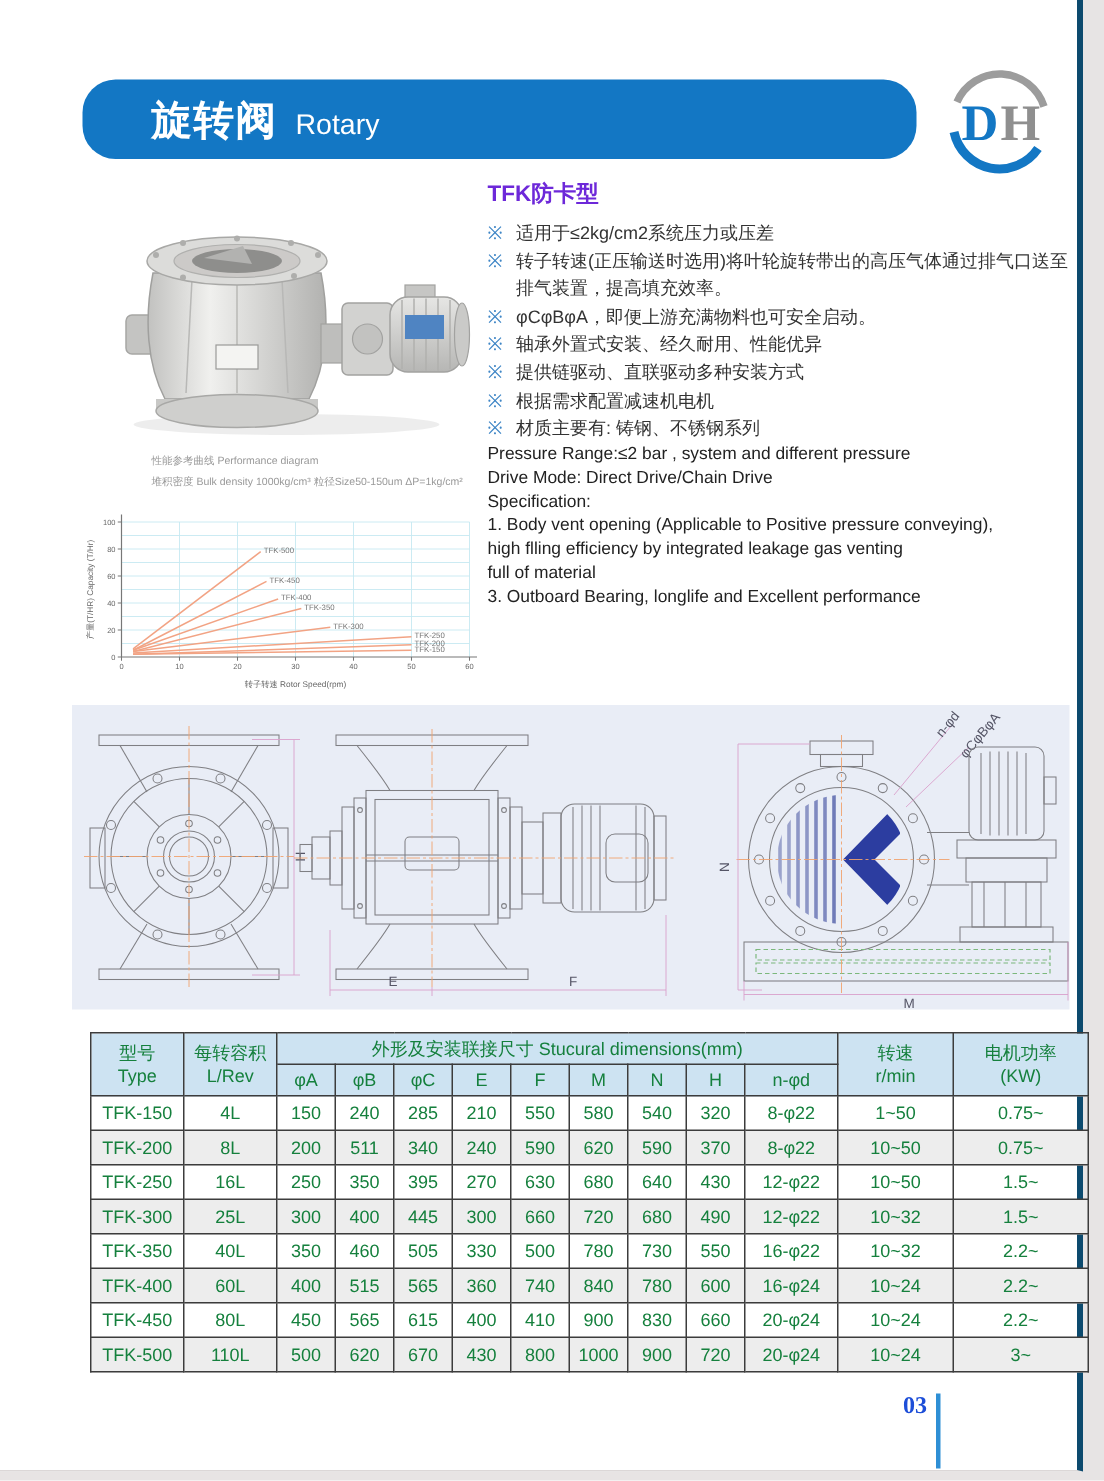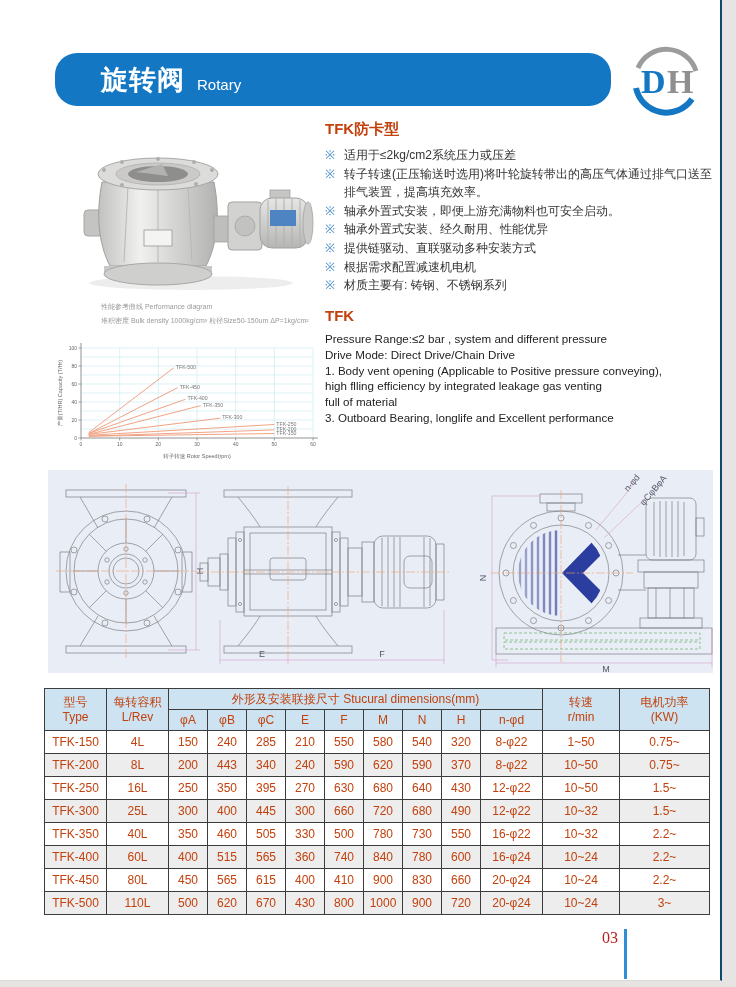--- a/index.html
+++ b/index.html
@@ -1,48 +1,48 @@
 <!DOCTYPE html>
 <html><head>
 <meta charset="utf-8">
 <style>
 *{box-sizing:border-box;margin:0;padding:0}
 html,body{width:736px;height:987px}
 body{background:#e7e4e4;font-family:"Liberation Sans",sans-serif;position:relative;overflow:hidden}
-.page{position:absolute;left:0;top:0;width:722px;height:981px;background:#fff;border-right:2px solid #0c4a6e;border-bottom:1px solid #dbd7d7}
+.page{position:absolute;left:0;top:0;width:722px;height:981px;background:#fff;border-right:4px solid #0c4a6e;border-bottom:1px solid #dbd7d7}
 .banner{position:absolute;left:55px;top:53px;width:556px;height:53px;background:#1377c4;border-radius:22px;display:flex;align-items:center;padding-left:46px;color:#fff}
 .banner-zh{font-size:27px;font-weight:bold;letter-spacing:1px}
-.banner-en{font-size:15px;margin-left:12px;margin-top:9px}
+.banner-en{font-size:19px;margin-left:12px;margin-top:9px}
 .logo{position:absolute;left:615px;top:38px;width:104px;height:82px}
 .photo{position:absolute;left:66px;top:138px;width:252px;height:158px}
 .right-col{position:absolute;left:325px;top:120px;width:390px}
-.sec-heading{font-size:15px;font-weight:bold;color:#c2410c;margin-bottom:7px}
+.sec-heading{font-size:15px;font-weight:bold;color:#6d28d9;margin-bottom:7px}
 .feature-row{display:flex;font-size:12px;color:#333;line-height:1.55}
 .feature-bullet{color:#3f86c6;width:19px;flex:0 0 19px}
 .tfk-heading{margin-top:12px}
 .spec-line{font-size:11.6px;color:#222;line-height:1.37;white-space:nowrap}
 .chart-block{position:absolute;left:55px;top:302px;width:272px}
 .chart-title,.chart-subtitle{font-size:7px;color:#999;margin-left:46px;white-space:nowrap}
 .chart-subtitle{margin-top:4px}
 #chart-svg{margin-top:6px;display:block}
 .panel{position:absolute;left:48px;top:470px;width:665px;height:203px;background:#e9edf6}
 .ln{stroke:#7f7f83;fill:none;stroke-width:.7}
 .cl{stroke:#f0a36e;stroke-width:.6;stroke-dasharray:9 2 2 2;fill:none}
 .dim{stroke:#d9a0cc;stroke-width:.6;fill:none}
 .grn{stroke:#7cb87c;stroke-width:.8;fill:none;stroke-dasharray:3 2}
 .dlabel{font-size:9px;fill:#556}
 .ctick{font-size:5px;fill:#666}
 .clabel{font-size:5.2px;fill:#777}
 .caxis{font-size:5.5px;fill:#666}
-#spec-table{position:absolute;left:44px;top:688px;width:665px;border-collapse:collapse;table-layout:fixed;font-size:12px;color:#c2410c}
+#spec-table{position:absolute;left:60px;top:688px;width:665px;border-collapse:collapse;table-layout:fixed;font-size:12px;color:#15803d}
 #spec-table th,#spec-table td{border:1px solid #3c3c3c;text-align:center;vertical-align:middle;padding:2px 0;font-weight:normal}
 #spec-table thead th{background:#cde3f2;height:21px;line-height:1.2}
 #spec-table td{height:23px}
 #spec-table tbody tr:nth-child(even){background:#ededed}
-.footer-num{position:absolute;left:586px;top:929px;font-family:"Liberation Serif",serif;font-weight:normal;font-size:16px;color:#b91c1c;width:32px;text-align:right}
+.footer-num{position:absolute;left:586px;top:929px;font-family:"Liberation Serif",serif;font-weight:bold;font-size:16px;color:#1d4ed8;width:32px;text-align:right}
 .footer-bar{position:absolute;left:624px;top:929px;width:3px;height:50px;background:#2e8fd5}
 </style>
 </head>
 <body>
 
 <div class="page">
 
   <div class="banner">
     <span class="banner-zh">旋转阀</span>
     <span class="banner-en">Rotary</span>
@@ -107,43 +107,43 @@
         <div class="feature-row">
           <span class="feature-bullet">※</span>
           <span class="feature-text">适用于≤2kg/cm2系统压力或压差</span>
         </div>
         <div class="feature-row">
           <span class="feature-bullet">※</span>
           <span class="feature-text">转子转速(正压输送时选用)将叶轮旋转带出的高压气体通过排气口送至排气装置，提高填充效率。</span>
         </div>
         <div class="feature-row">
           <span class="feature-bullet">※</span>
-          <span class="feature-text">轴承外置式安装，即便上游充满物料也可安全启动。</span>
+          <span class="feature-text">φCφBφA，即便上游充满物料也可安全启动。</span>
         </div>
         <div class="feature-row">
           <span class="feature-bullet">※</span>
           <span class="feature-text">轴承外置式安装、经久耐用、性能优异</span>
         </div>
         <div class="feature-row">
           <span class="feature-bullet">※</span>
           <span class="feature-text">提供链驱动、直联驱动多种安装方式</span>
         </div>
         <div class="feature-row">
           <span class="feature-bullet">※</span>
           <span class="feature-text">根据需求配置减速机电机</span>
         </div>
         <div class="feature-row">
           <span class="feature-bullet">※</span>
           <span class="feature-text">材质主要有: 铸钢、不锈钢系列</span>
         </div>
       </div>
-    <div class="sec-heading tfk-heading">TFK</div>
     <div>
         <div class="spec-line">Pressure Range:≤2 bar , system and different pressure</div>
         <div class="spec-line">Drive Mode: Direct Drive/Chain Drive</div>
+        <div class="spec-line">Specification:</div>
         <div class="spec-line">1. Body vent opening (Applicable to Positive pressure conveying),</div>
         <div class="spec-line">high flling efficiency by integrated leakage gas venting</div>
         <div class="spec-line">full of material</div>
         <div class="spec-line">3. Outboard Bearing, longlife and Excellent performance</div>
       </div>
   </div>
 
   <div class="chart-block">
     <div class="chart-title">性能参考曲线 Performance diagram</div>
     <div class="chart-subtitle">堆积密度 Bulk density 1000kg/cm³   粒径Size50-150um   ΔP=1kg/cm²</div>
@@ -453,21 +453,21 @@
           <td>540</td>
           <td>320</td>
           <td>8-φ22</td>
           <td>1~50</td>
           <td>0.75~</td>
         </tr>
         <tr>
           <td>TFK-200</td>
           <td>8L</td>
           <td>200</td>
-          <td>443</td>
+          <td>511</td>
           <td>340</td>
           <td>240</td>
           <td>590</td>
           <td>620</td>
           <td>590</td>
           <td>370</td>
           <td>8-φ22</td>
           <td>10~50</td>
           <td>0.75~</td>
         </tr>

